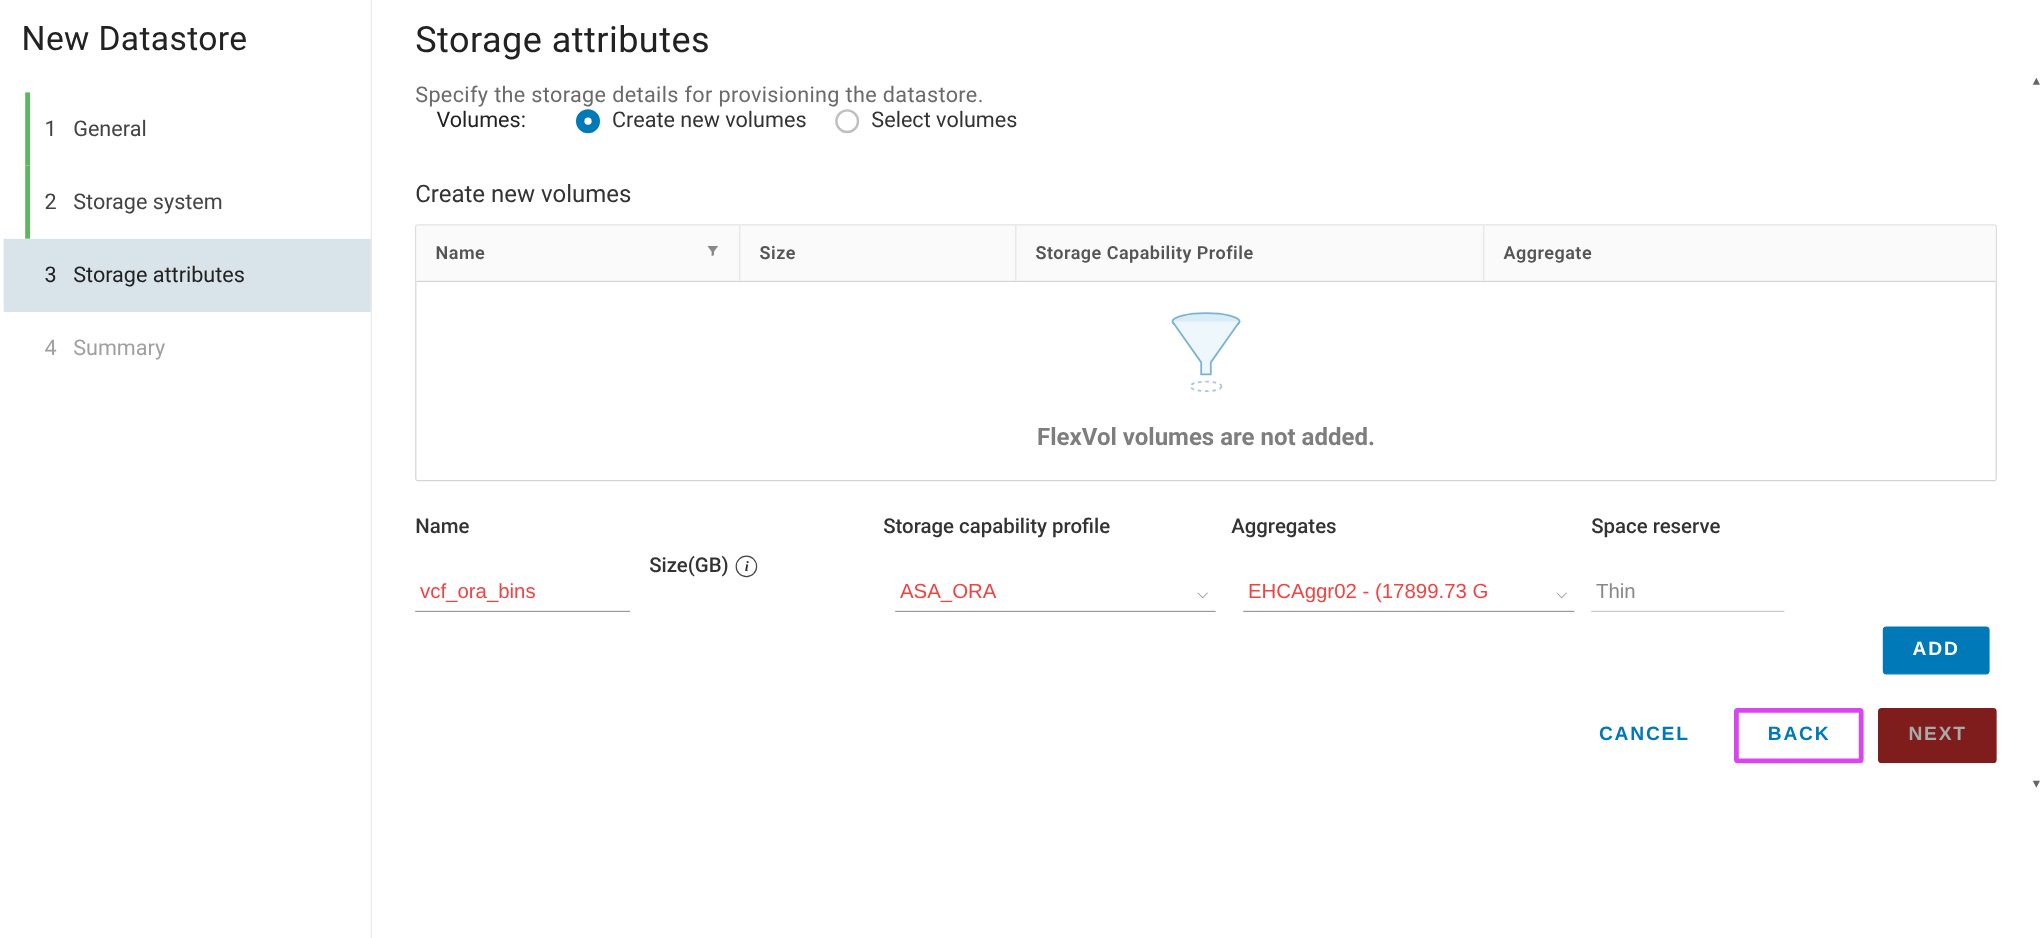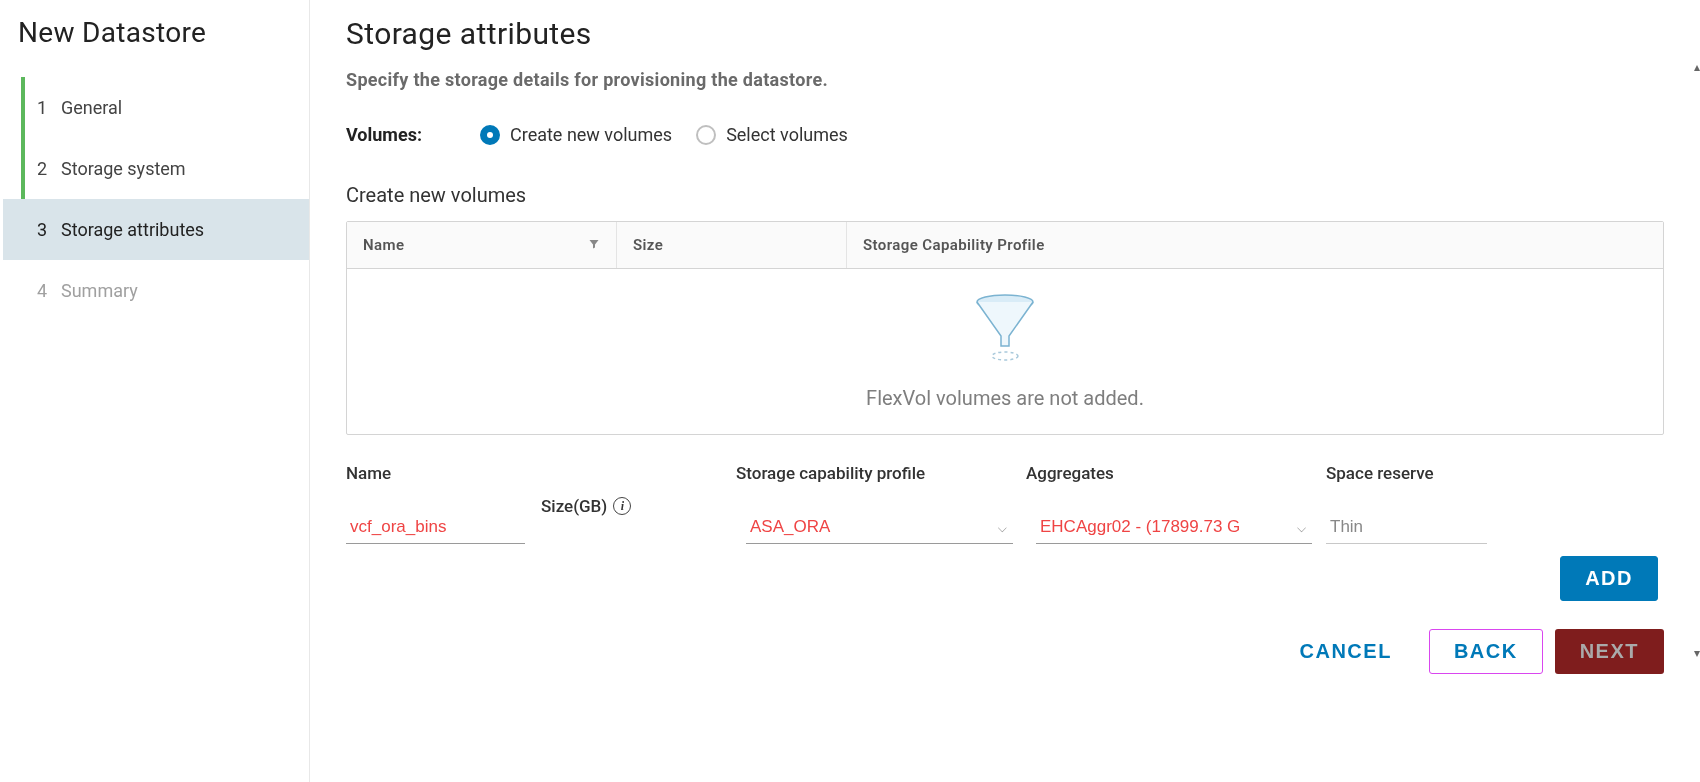--- a/index.html
+++ b/index.html
@@ -88,35 +88,34 @@
     font-size: 30px;
     font-weight: 400;
     color: #222;
     letter-spacing: 0.4px;
     margin-bottom: 18px;
   }
   .page-sub {
     font-size: 18px;
     color: #6a6a6a;
     letter-spacing: 0.3px;
-    margin-bottom: 34px;
-    font-weight: bold;
   }
 
   .radio-row {
     display: flex;
     align-items: center;
     gap: 24px;
     margin-bottom: 38px;
   }
   .radio-row .lbl {
-    font-weight: 700;
+    font-weight: 400;
     font-size: 18px;
     color: #222;
     width: 110px;
+    text-align: center;
   }
   .radio-opt {
     display: flex;
     align-items: center;
     gap: 10px;
     font-size: 18px;
     color: #333;
     cursor: pointer;
   }
   .radio-dot {
@@ -174,20 +173,21 @@
     color: #888;
     font-size: 13px;
   }
   .tbl-empty {
     height: 165px;
     display: flex;
     flex-direction: column;
     align-items: center;
     justify-content: center;
     gap: 18px;
+    font-weight: bold;
   }
   .empty-msg {
     font-size: 20px;
     color: #7e7e7e;
   }
 
   
   .form-grid {
     display: grid;
     grid-template-columns: 195px 195px 290px 300px 175px;
@@ -250,21 +250,21 @@
     font-family: serif;
   }
 
   .add-row {
     display: flex;
     justify-content: flex-end;
     padding-right: 6px;
     margin-bottom: 22px;
   }
   .btn {
-    font-size: 20px;
+    font-size: 16px;
     font-weight: 600;
     letter-spacing: 1.5px;
     padding: 10px 24px;
     border-radius: 3px;
     cursor: pointer;
     border: 1px solid transparent;
     background: transparent;
   }
   .btn-add {
     background: #0079b8;
@@ -274,21 +274,21 @@
   .footer {
     display: flex;
     justify-content: flex-end;
     gap: 12px;
     padding: 6px 0 18px 0;
   }
   .btn-cancel {
     color: #0079b8;
   }
   .btn-back {
-    border: 1px solid #d946ef;
+    border: 4px solid #d946ef;
     color: #0079b8;
   }
   .btn-next {
     background: #7f1d1d;
     color: #aaaaaa;
     cursor: not-allowed;
   }
 
   
   .fake-scroll {
@@ -359,20 +359,23 @@
                 <path d="M3 4h18l-7 9v6l-4 2v-8z"></path>
               </svg>
           </span>
         </div>
         <div class="th">
           <span>Size</span>
         </div>
         <div class="th">
           <span>Storage Capability Profile</span>
         </div>
+        <div class="th">
+          <span>Aggregate</span>
+        </div>
       </div>
       <div class="tbl-empty">
         <span>
           <svg width="64" height="70" viewBox="0 0 64 70">
             <ellipse cx="32" cy="8" rx="28" ry="7" fill="#d9ecf7" stroke="#7bb3d1" stroke-width="1.5"></ellipse>
             <path d="M4 8 L28 42 L28 52 L36 52 L36 42 L60 8" fill="#eef7fc" stroke="#7bb3d1" stroke-width="1.5"></path>
             <ellipse cx="32" cy="62" rx="13" ry="4" fill="none" stroke="#a9c9db" stroke-width="1.5" stroke-dasharray="3 3"></ellipse>
           </svg>
         </span>
         <div class="empty-msg">FlexVol volumes are not added.</div>

